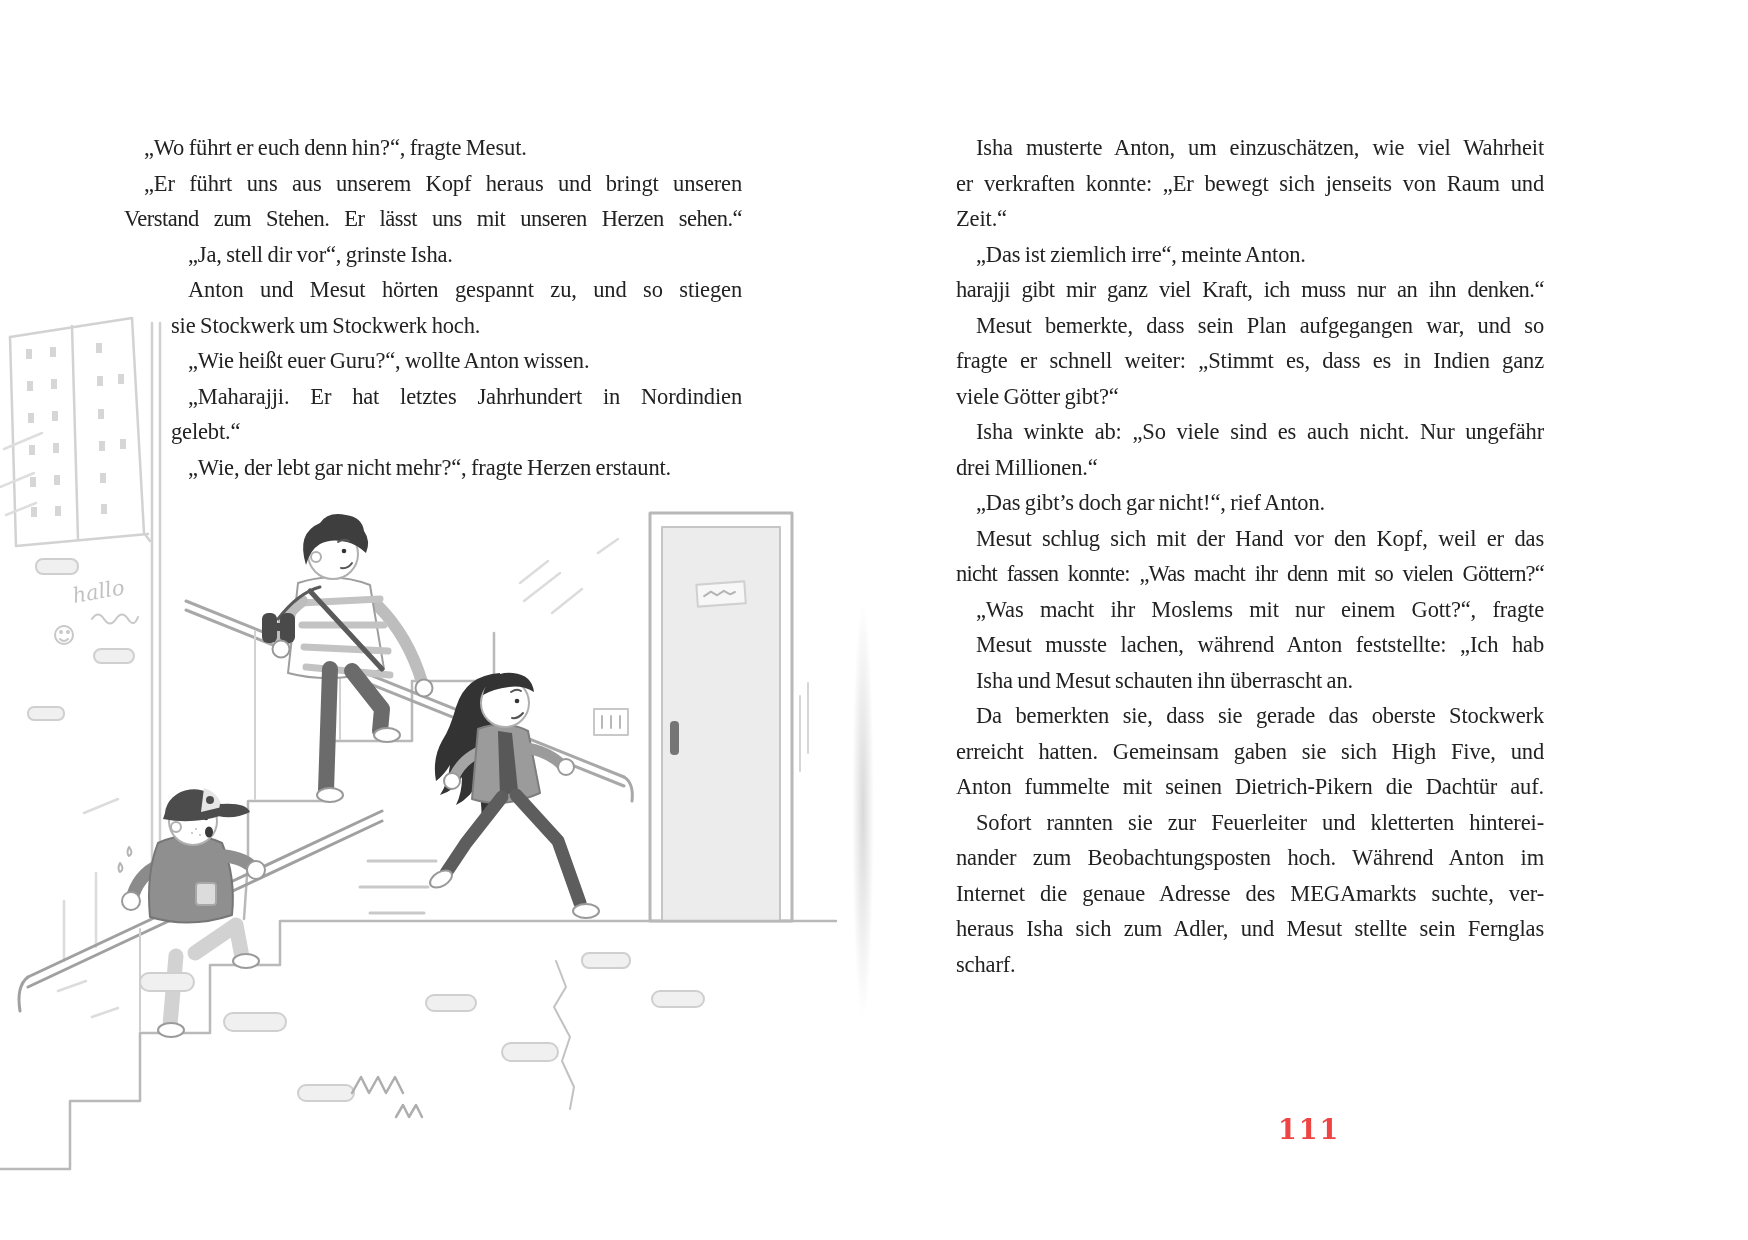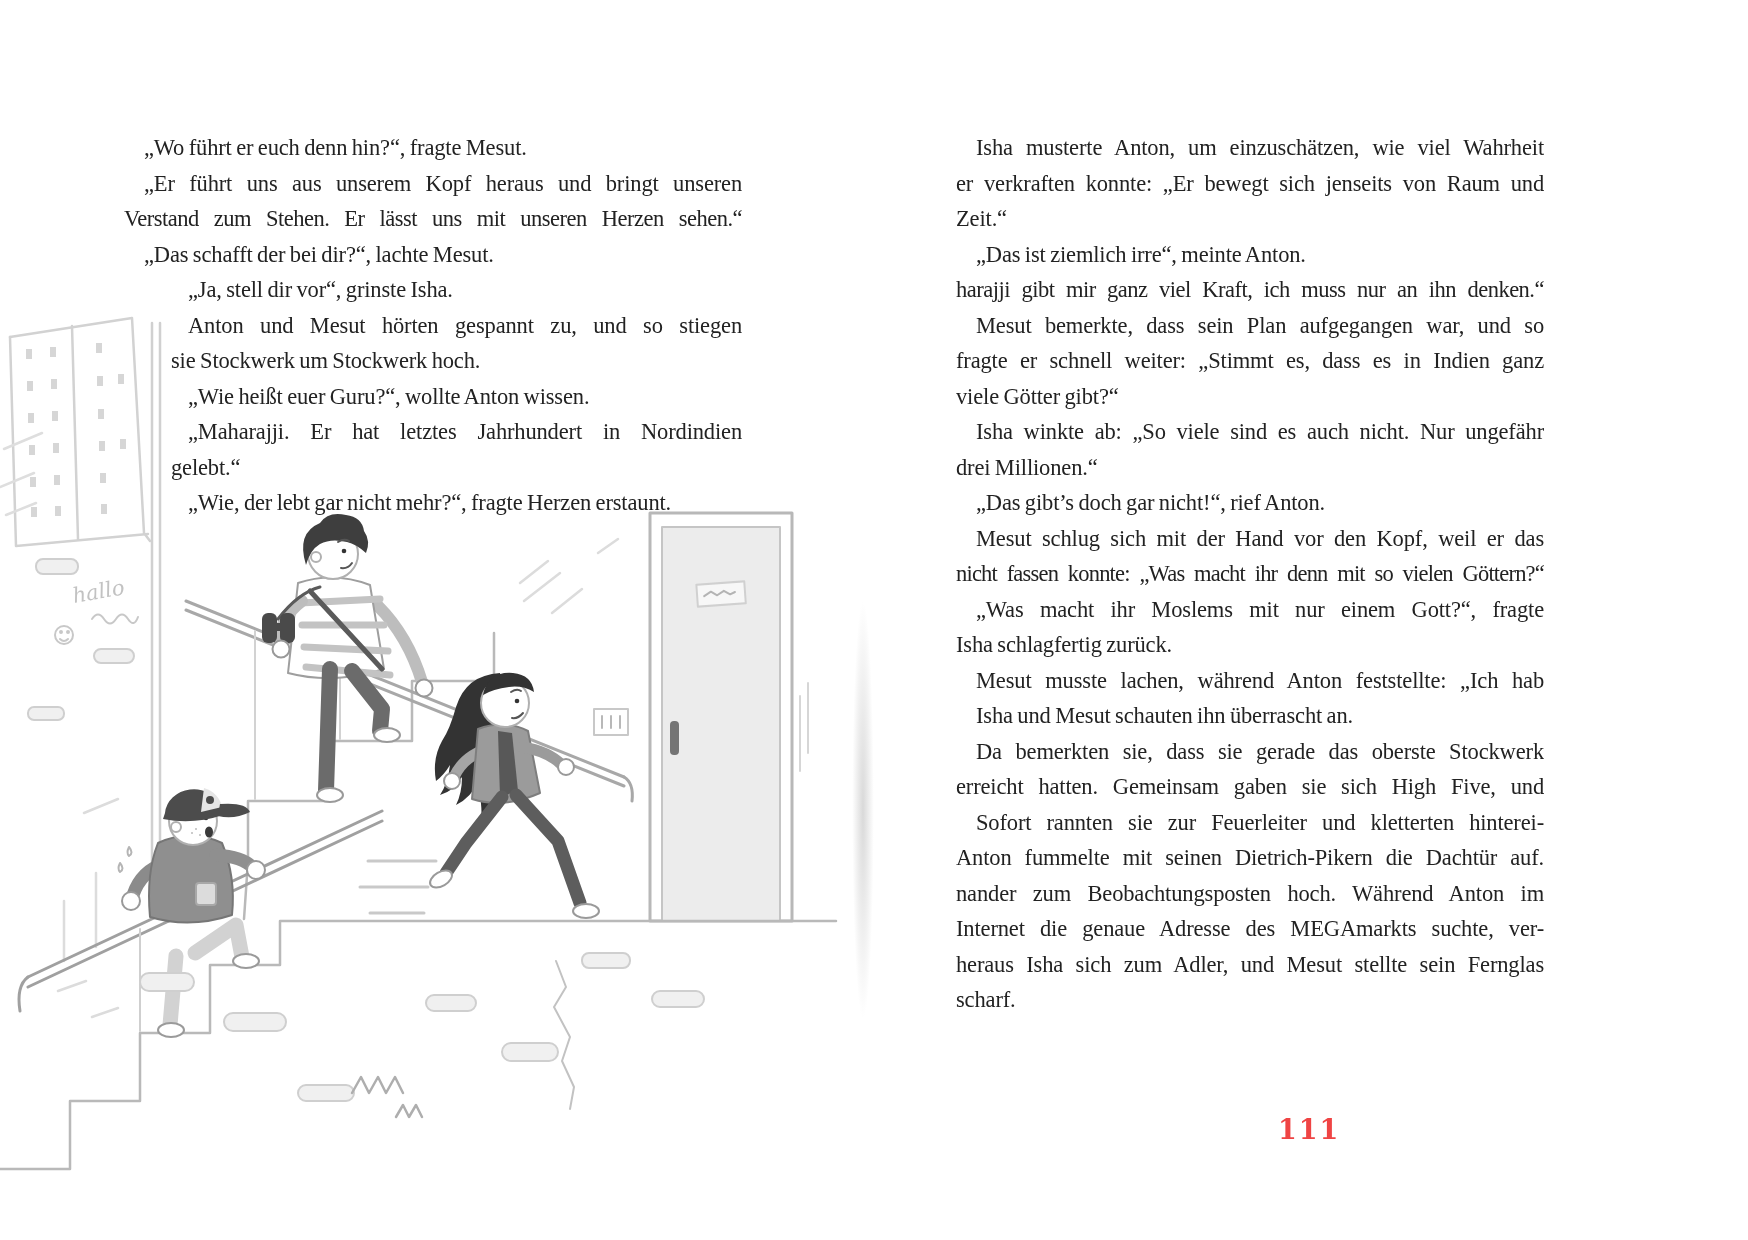--- a/index.html
+++ b/index.html
@@ -24,21 +24,20 @@
   svg.illus{position:absolute;left:0;top:285px;width:850px;height:960px;}
 </style>
 </head>
 <body>
 
 <div class="page left">
   <div class="text-block left-text">
       <div class="line i1">„Wo führt er euch denn hin?“, fragte Mesut.</div>
       <div class="line i1 fill">„Er führt uns aus unserem Kopf heraus und bringt unseren</div>
       <div class="line i0 fill tight1">Verstand zum Stehen. Er lässt uns mit unseren Herzen sehen.“</div>
-      <div class="line i1">„Das schafft der bei dir?“, lachte Mesut.</div>
       <div class="line i3">„Ja, stell dir vor“, grinste Isha.</div>
       <div class="line i3 fill">Anton und Mesut hörten gespannt zu, und so stiegen</div>
       <div class="line i2">sie Stockwerk um Stockwerk hoch.</div>
       <div class="line i3">„Wie heißt euer Guru?“, wollte Anton wissen.</div>
       <div class="line i3 fill">„Maharajji. Er hat letztes Jahrhundert in Nordindien</div>
       <div class="line i2">gelebt.“</div>
       <div class="line i3">„Wie, der lebt gar nicht mehr?“, fragte Herzen erstaunt.</div>
     </div>
 
   <svg class="illus" viewBox="0 0 850 960" fill="none" stroke-linecap="round" stroke-linejoin="round">
@@ -226,26 +225,25 @@
       <div class="line i0 fill tight1">harajji gibt mir ganz viel Kraft, ich muss nur an ihn denken.“</div>
       <div class="line i1 fill">Mesut bemerkte, dass sein Plan aufgegangen war, und so</div>
       <div class="line i0 fill">fragte er schnell weiter: „Stimmt es, dass es in Indien ganz</div>
       <div class="line i0">viele Götter gibt?“</div>
       <div class="line i1 fill">Isha winkte ab: „So viele sind es auch nicht. Nur ungefähr</div>
       <div class="line i0">drei Millionen.“</div>
       <div class="line i1">„Das gibt’s doch gar nicht!“, rief Anton.</div>
       <div class="line i1 fill">Mesut schlug sich mit der Hand vor den Kopf, weil er das</div>
       <div class="line i0 fill tight2">nicht fassen konnte: „Was macht ihr denn mit so vielen Göttern?“</div>
       <div class="line i1 fill">„Was macht ihr Moslems mit nur einem Gott?“, fragte</div>
-      <div class="line i0">Isha schlagfertig zurück.</div>
       <div class="line i1 fill">Mesut musste lachen, während Anton feststellte: „Ich hab</div>
       <div class="line i1">Isha und Mesut schauten ihn überrascht an.</div>
       <div class="line i1 fill">Da bemerkten sie, dass sie gerade das oberste Stockwerk</div>
       <div class="line i0 fill">erreicht hatten. Gemeinsam gaben sie sich High Five, und</div>
+      <div class="line i0 fill">Anton fummelte mit seinen Dietrich-Pikern die Dachtür auf.</div>
       <div class="line i1 fill">Sofort rannten sie zur Feuerleiter und kletterten hinterei-</div>
-      <div class="line i0 fill">Anton fummelte mit seinen Dietrich-Pikern die Dachtür auf.</div>
       <div class="line i0 fill">nander zum Beobachtungsposten hoch. Während Anton im</div>
       <div class="line i0 fill">Internet die genaue Adresse des MEGAmarkts suchte, ver-</div>
       <div class="line i0 fill">heraus Isha sich zum Adler, und Mesut stellte sein Fernglas</div>
       <div class="line i0">scharf.</div>
     </div>
   <div class="folio">111</div>
 </div>
 
 </body></html>

